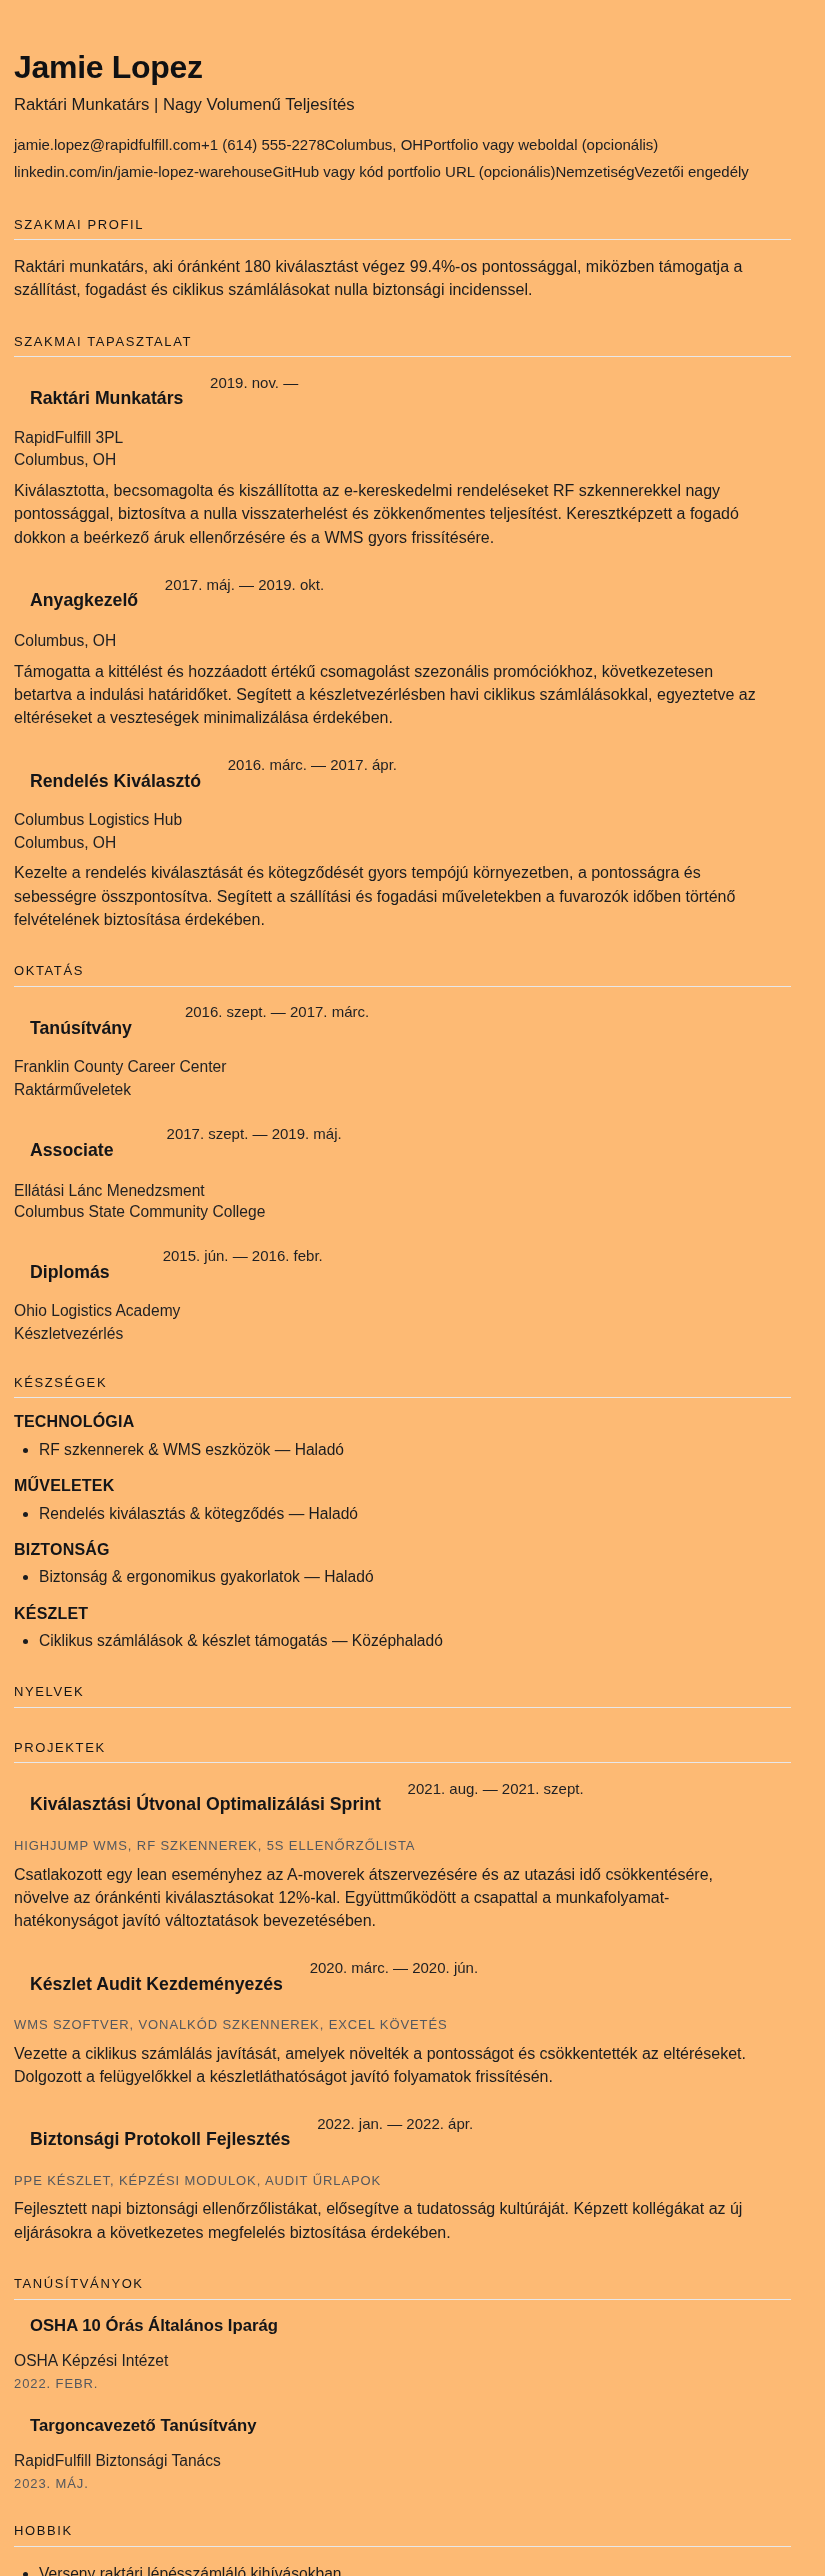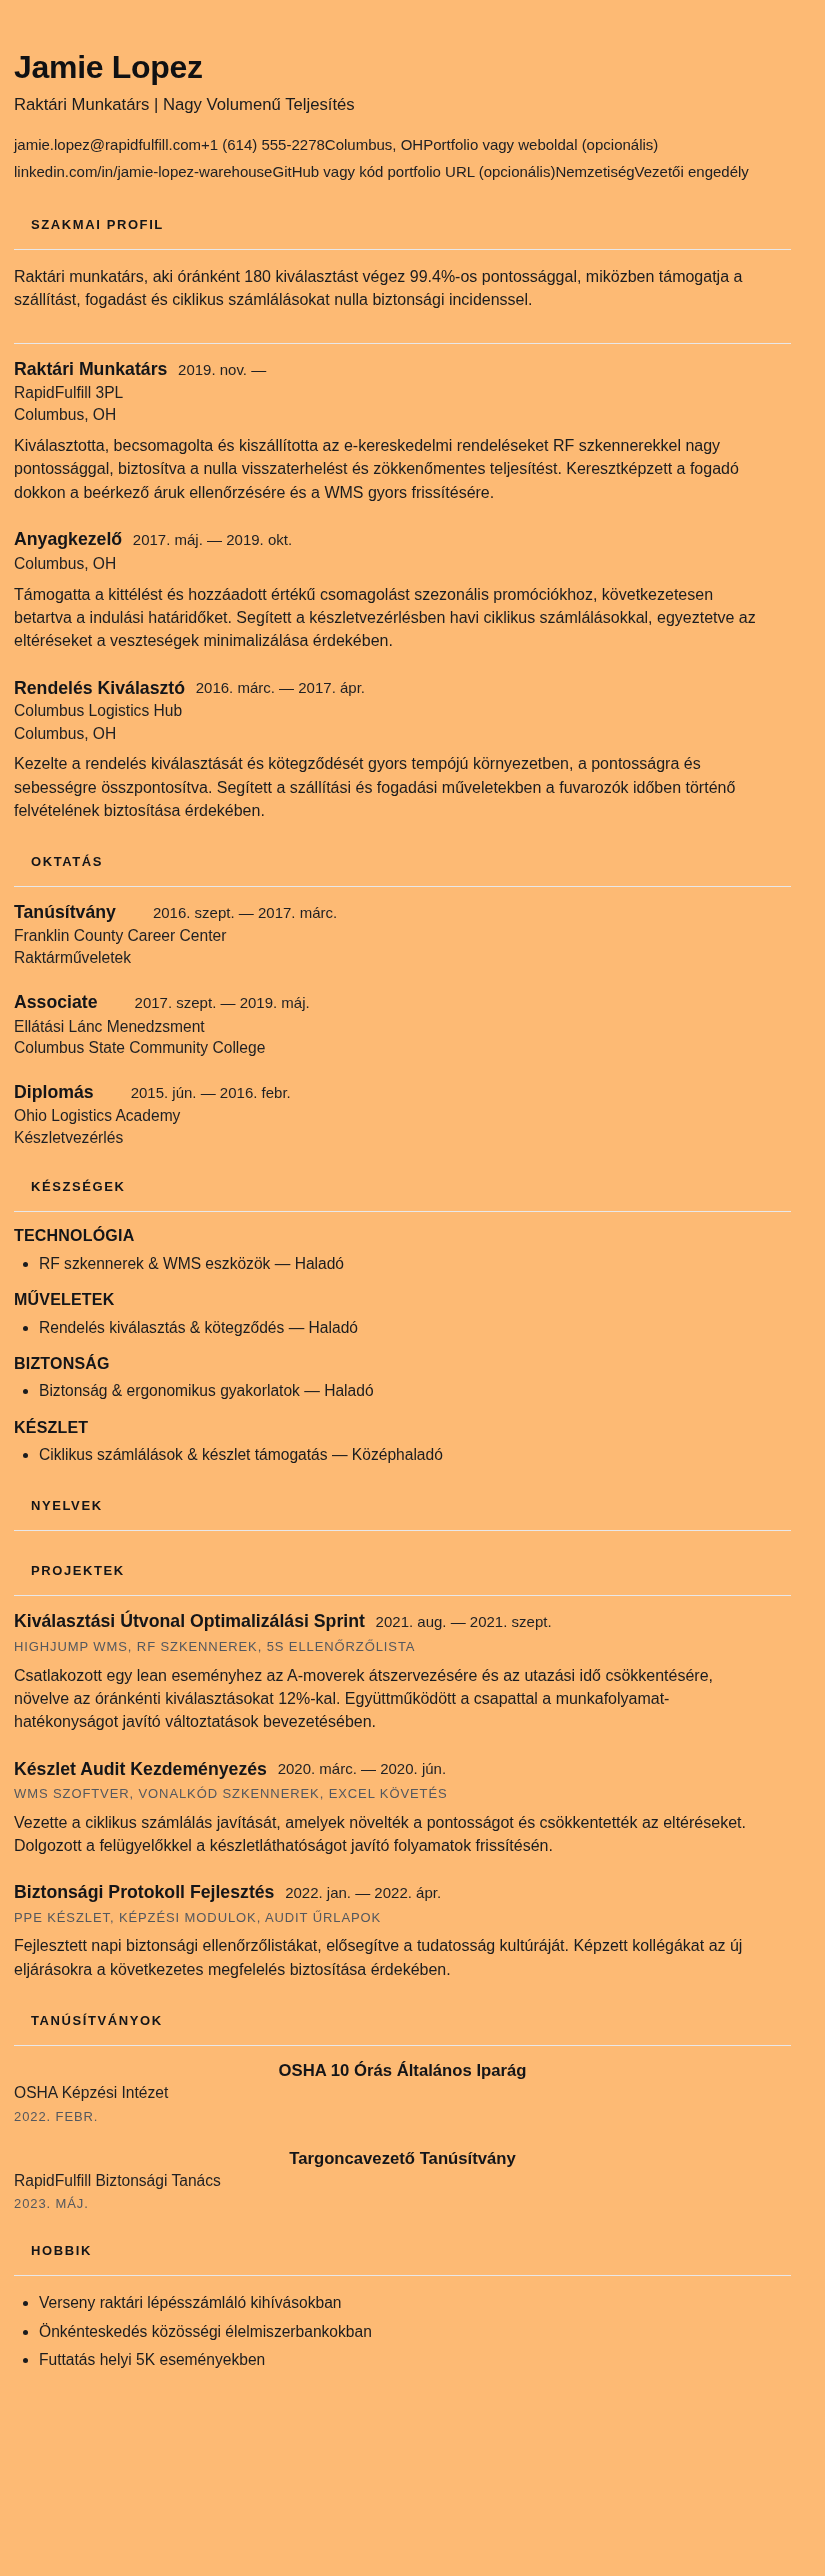--- a/index.html
+++ b/index.html
@@ -38,45 +38,44 @@
     line-height: 1.8;
     color: #202124;
     max-width: 756px;
   }
   .contact span { white-space: nowrap; }
 
   
   section { margin-top: 32px; }
   .sec-label {
     font-size: 13px;
-    font-weight: 700;
+    font-weight: 400;
     letter-spacing: 1.6px;
-    margin: 17px;
+    margin: 0;
     color: #141518;
   }
   .sec-rule {
     border: none;
     border-top: 1.1px solid #e8e8ea;
     margin: 7.5px 0 15px 0;
   }
 
   
   .entry + .entry { margin-top: 25px; }
   .entry-head {
     display: flex;
     align-items: flex-start;
     gap: 10.7px;
   }
   .edu .entry-head { gap: 37px; }
   .entry-title {
     font-size: 17.7px;
     font-weight: 700;
-    margin: 0;
+    margin: 16px;
     color: #141518;
-    text-align: center;
   }
   .entry-dates {
     font-size: 15px;
     font-weight: 400;
     padding-top: 1.6px;
     color: #1f2023;
     white-space: nowrap;
   }
   .entry-sub {
     font-size: 15.6px;
@@ -149,20 +148,21 @@
     </div>
   </header>
 
   <section>
     <h2 class="sec-label">SZAKMAI PROFIL</h2>
     <hr class="sec-rule">
     <p class="profile-text">Raktári munkatárs, aki óránként 180 kiválasztást végez 99.4%-os pontossággal, miközben támogatja a szállítást, fogadást és ciklikus számlálásokat nulla biztonsági incidenssel.</p>
   </section>
 
   <section>
+    <h2 class="sec-label">SZAKMAI TAPASZTALAT</h2>
     <hr class="sec-rule">
 
     <article class="entry">
       <div class="entry-head">
         <h3 class="entry-title">Raktári Munkatárs</h3>
         <span class="entry-dates">2019. nov. —</span>
       </div>
       <div class="entry-sub first">RapidFulfill 3PL</div>
       <div class="entry-sub">Columbus, OH</div>
       <p class="entry-desc">Kiválasztotta, becsomagolta és kiszállította az e-kereskedelmi rendeléseket RF szkennerekkel nagy pontossággal, biztosítva a nulla visszaterhelést és zökkenőmentes teljesítést. Keresztképzett a fogadó dokkon a beérkező áruk ellenőrzésére és a WMS gyors frissítésére.</p>

